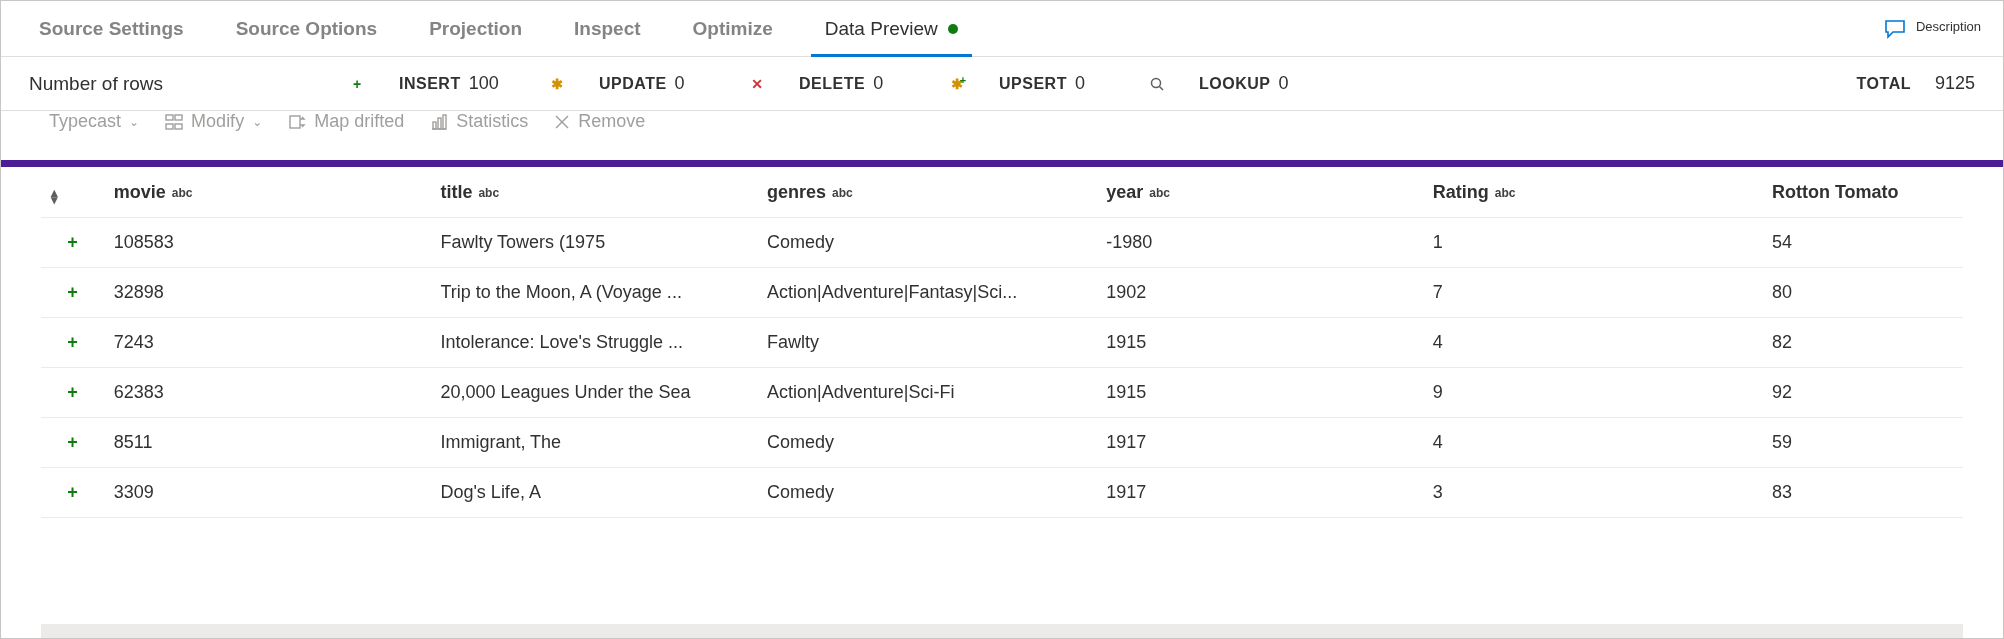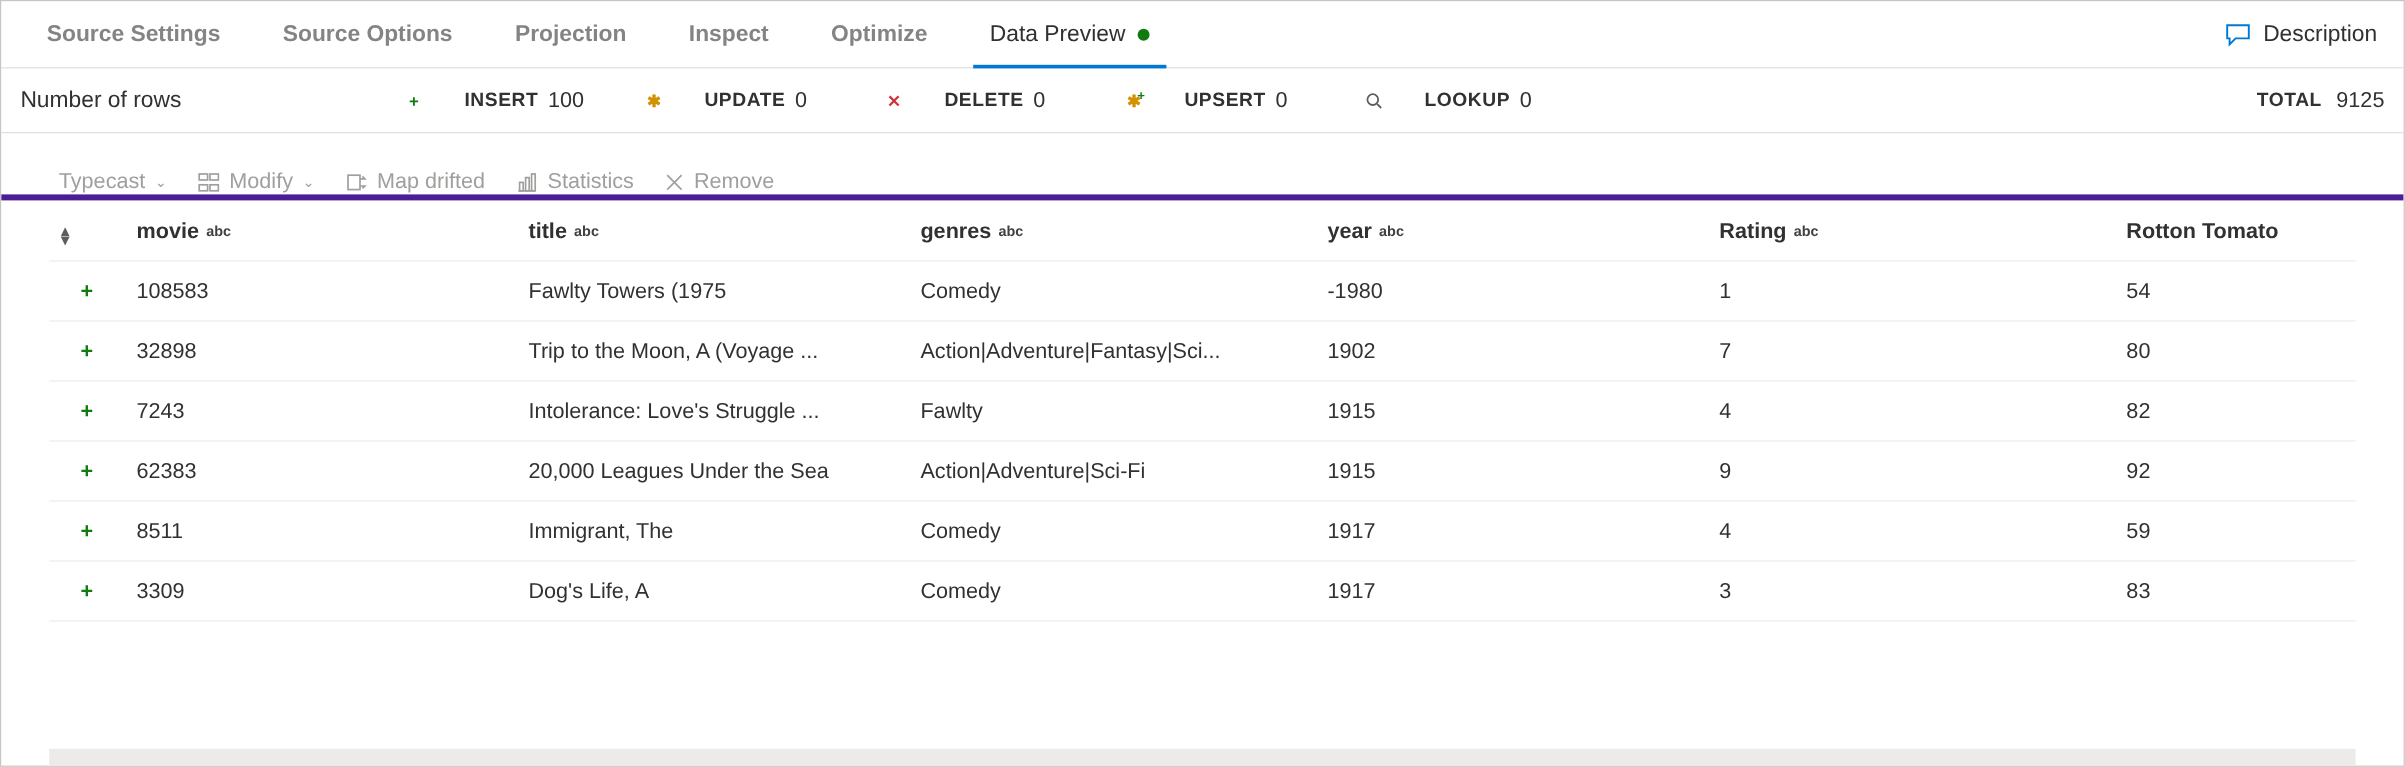--- a/index.html
+++ b/index.html
@@ -46,33 +46,33 @@
     background: #0078d4;
   }
   .tab .dot {
     width: 10px; height: 10px;
     border-radius: 50%;
     background: #107c10;
   }
   .tabs .spacer { flex: 1; }
   .description-link {
     display: flex;
-    align-items: center;
+    align-items: flex-start;
     gap: 10px;
     color: #323130;
-    font-size: 19px;
+    font-size: 13px;
   }
   .description-link svg { stroke: #0078d4; }
 
   
   .stats {
     display: flex;
     align-items: center;
     height: 54px;
-    padding: 0 16px;
+    padding: 0 28px;
     border-bottom: 1px solid #e1dfdd;
     font-size: 18px;
   }
   .stats .label {
     width: 320px;
     color: #323130;
     font-size: 19px;
   }
   .stat {
     display: flex;
@@ -85,26 +85,26 @@
   .ico { width: 16px; height: 16px; display: inline-flex; align-items:center; justify-content:center; font-size: 14px; font-weight: 700; }
   .ico.plus   { color: #107c10; }
   .ico.star   { color: #d29200; }
   .ico.x      { color: #d13438; }
   .ico.lookup { color: #605e5c; }
   .ico.upsert { position: relative; }
 
   
   .toolbar {
     display: flex;
-    align-items: flex-end;
+    align-items: flex-start;
     gap: 26px;
     height: 56px;
     padding: 0 48px;
     color: #a19f9d;
-    border-bottom: 5px solid #4c1d95;
+    border-bottom: 7px solid #4c1d95;
     font-size: 18px;
   }
   .tbtn {
     display: flex;
     align-items: center;
     gap: 8px;
     cursor: default;
   }
   .tbtn svg { stroke: #a19f9d; fill: none; }
   .chev { font-size: 12px; }
@@ -226,21 +226,21 @@
     <span class="ico lookup">
       <svg width="14" height="14" viewBox="0 0 14 14" fill="none" stroke="#605e5c" stroke-width="1.5">
           <circle cx="6" cy="6" r="4.5"></circle>
           <line x1="9.5" y1="9.5" x2="13" y2="13"></line>
         </svg>
     </span>
     <span class="k">LOOKUP</span>
     <span class="v">0</span>
   </div>
 
-  <div class="stat" style="margin-left:auto; width:auto; gap:12px;">
+  <div class="stat" style="margin-left:auto; width:auto; gap:24px;">
     <span class="k">TOTAL</span>
     <span class="v">9125</span>
   </div>
 </div>
 
 <div class="toolbar">
   <div class="tbtn">
     <span>Typecast</span>
     <span class="chev">⌄</span>
   </div>

